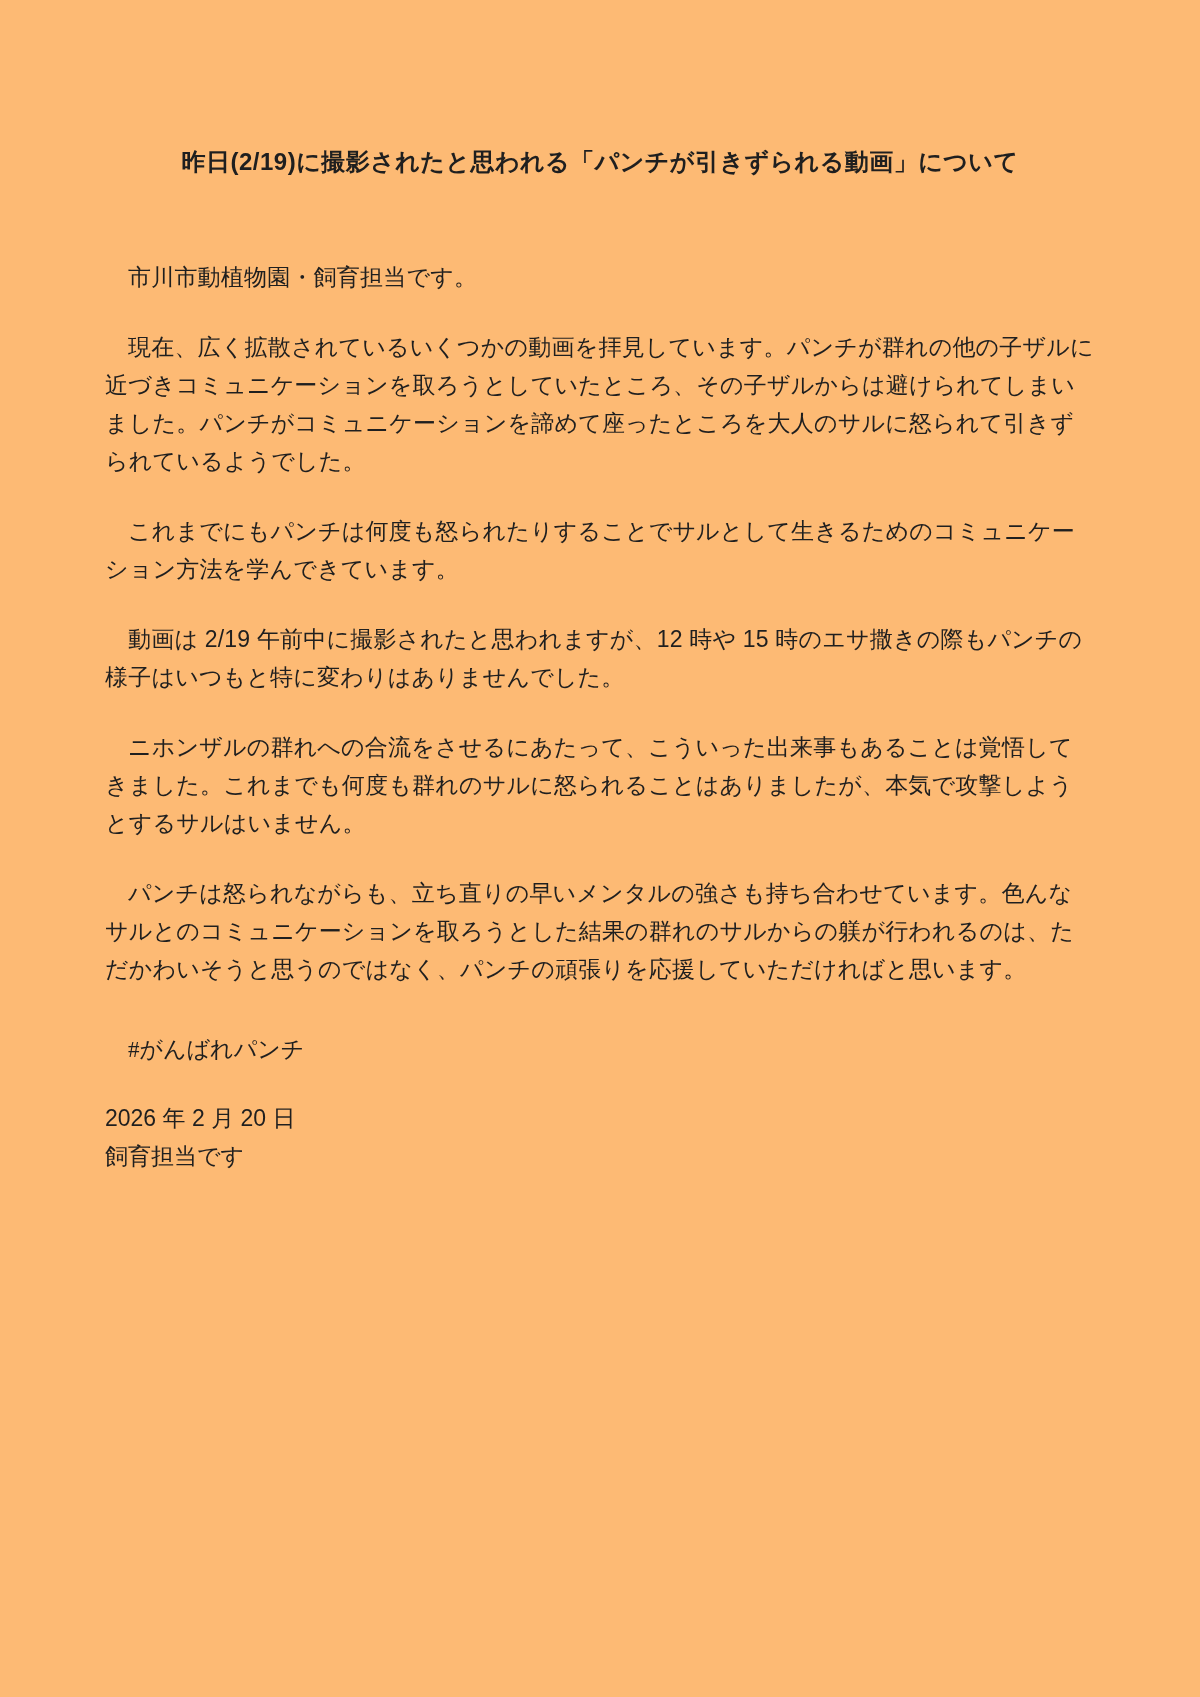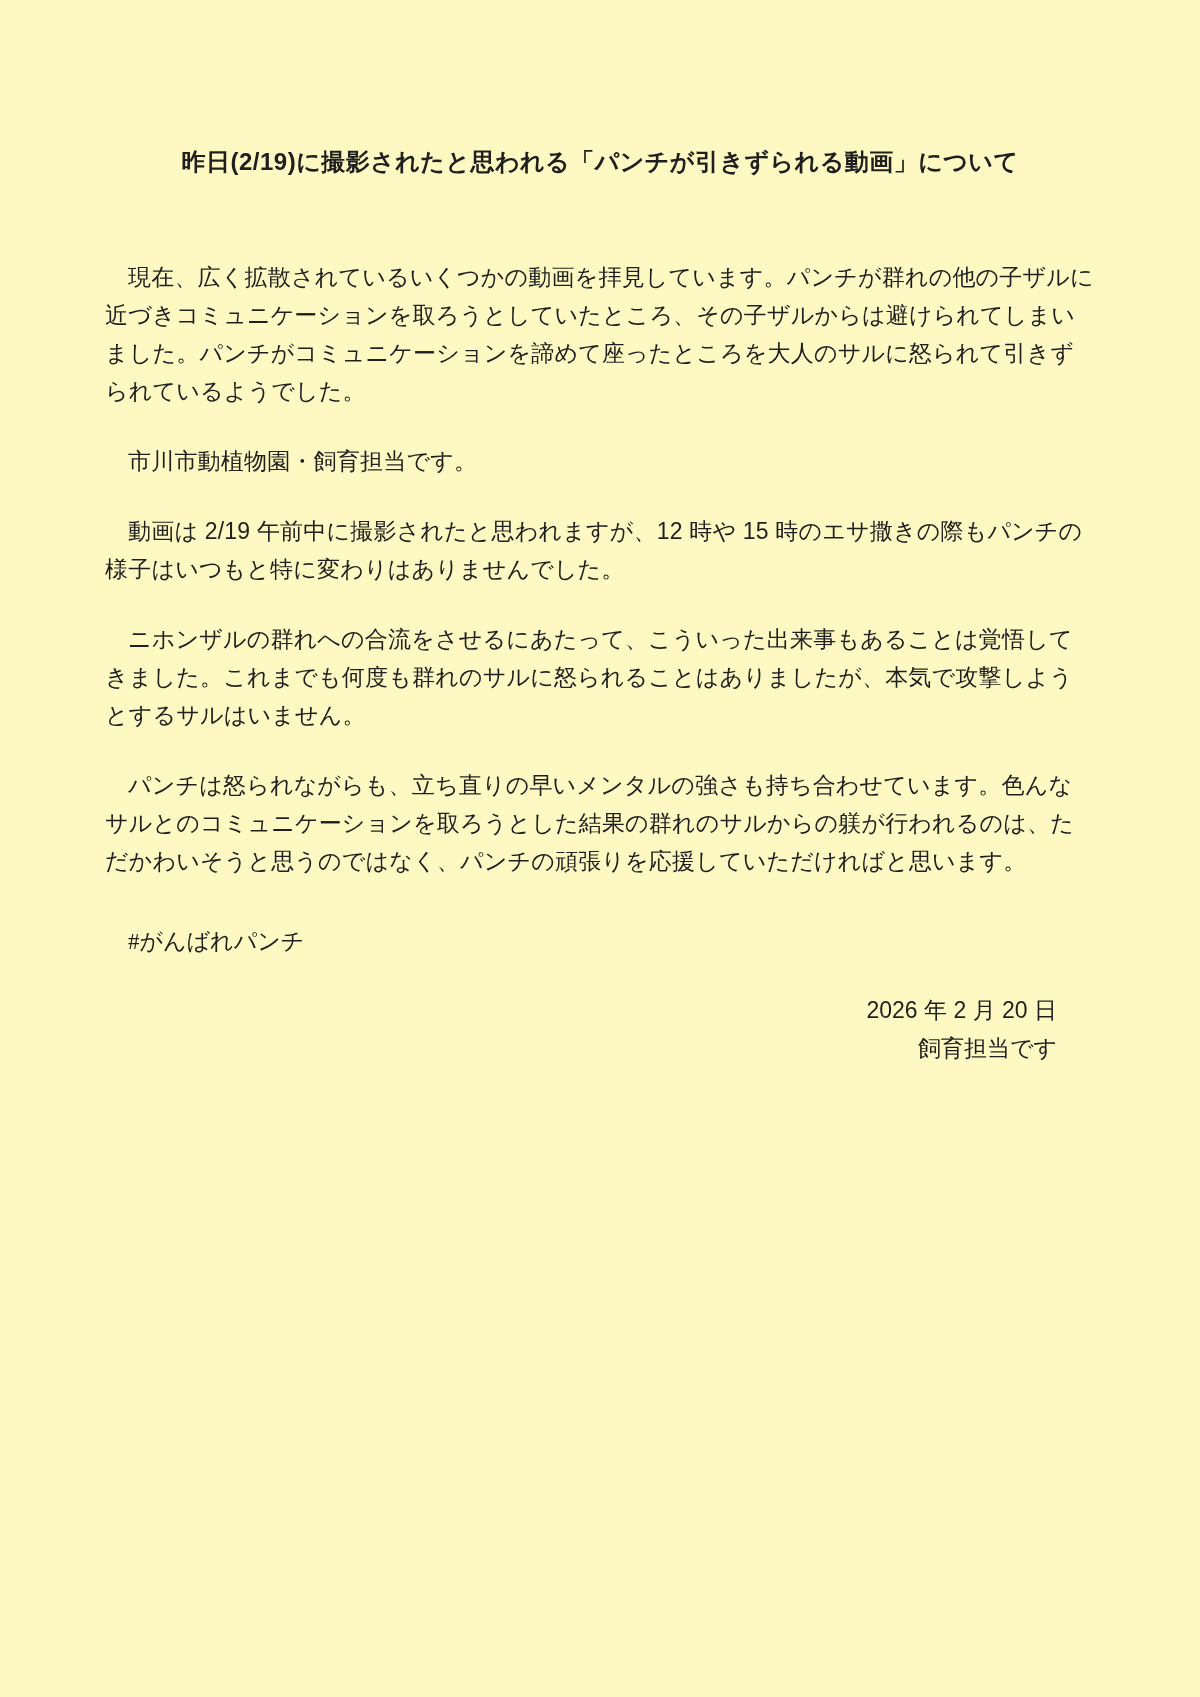--- a/index.html
+++ b/index.html
@@ -7,21 +7,21 @@
     padding: 0;
     background: #ffffff;
   }
   .page {
     position: relative;
     box-sizing: border-box;
     width: 1200px;
     height: 1697px;
     margin: 0 auto;
     padding: 143px 105px 0 105px;
-    background: #fef9c3;
+    background: #fdba74;
     color: #1f1f1f;
     font-family: "Liberation Sans", "DejaVu Sans", sans-serif;
     font-size: 23px;
     line-height: 38px;
     overflow: hidden;
     -webkit-font-smoothing: antialiased;
   }
   .doc-title {
     margin: 0 0 77px 0;
     font-size: 24px;
@@ -37,40 +37,40 @@
     letter-spacing: 0.2px;
   }
   .hashtag {
     margin: 43px 0 0 0;
     text-indent: 1em;
     font-family: Liberation Serif, serif;
   }
   .signature {
     margin-top: 30px;
     padding-right: 38px;
-    text-align: right;
   }
   .signature p {
     margin: 0;
     text-indent: 0;
     line-height: 38px;
   }
 </style>
 </head>
 <body>
 
 <div class="page">
 
   <h1 class="doc-title">昨日(2/19)に撮影されたと思われる「パンチが引きずられる動画」について</h1>
 
+  <p class="para">市川市動植物園・飼育担当です。</p>
+
   <p class="para">現在、広く拡散されているいくつかの動画を拝見しています。パンチが群れの他の子ザルに近づきコミュニケーションを取ろうとしていたところ、その子ザルからは避けられてしまいました。パンチがコミュニケーションを諦めて座ったところを大人のサルに怒られて引きずられているようでした。</p>
 
-  <p class="para">市川市動植物園・飼育担当です。</p>
 
-
+  <p class="para">これまでにもパンチは何度も怒られたりすることでサルとして生きるためのコミュニケーション方法を学んできています。</p>
 
 
   <p class="para">動画は 2/19 午前中に撮影されたと思われますが、12 時や 15 時のエサ撒きの際もパンチの様子はいつもと特に変わりはありませんでした。</p>
 
   <p class="para">ニホンザルの群れへの合流をさせるにあたって、こういった出来事もあることは覚悟してきました。これまでも何度も群れのサルに怒られることはありましたが、本気で攻撃しようとするサルはいません。</p>
 
   <p class="para">パンチは怒られながらも、立ち直りの早いメンタルの強さも持ち合わせています。色んなサルとのコミュニケーションを取ろうとした結果の群れのサルからの躾が行われるのは、ただかわいそうと思うのではなく、パンチの頑張りを応援していただければと思います。</p>
 
   <p class="hashtag">#がんばれパンチ</p>
 

